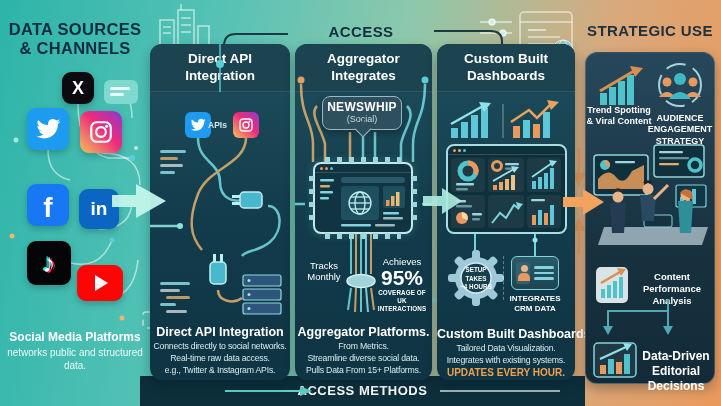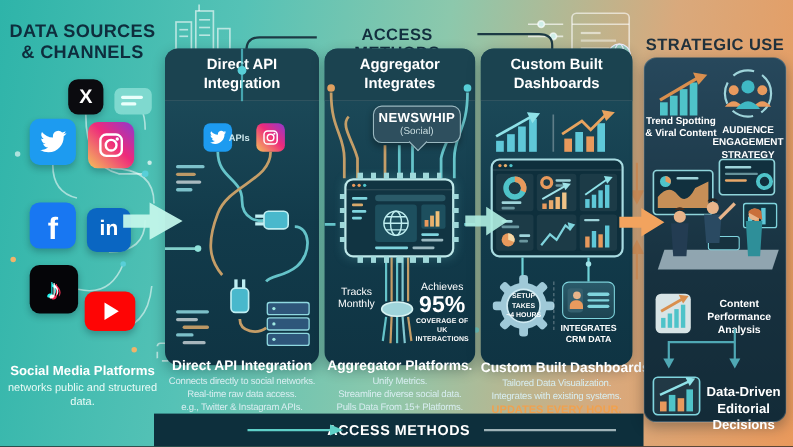--- a/index.html
+++ b/index.html
@@ -31,39 +31,39 @@
   .yt .tri{width:0;height:0;border-left:13px solid #fff;border-top:8px solid transparent;border-bottom:8px solid transparent;margin-left:3px;}
   .left-caption{left:5px;top:330px;width:140px;text-align:center;color:#fff;}
   .left-caption .b{font-weight:800;font-size:12px;margin-bottom:2px;}
   .left-caption .s{font-size:10px;color:#e9fbf6;line-height:1.3;}
 
   
   .access-top{left:293px;top:23px;width:136px;text-align:center;font-size:15px;font-weight:800;color:#132f3f;letter-spacing:.4px;}
   .strategic-title{left:582px;top:22px;width:136px;text-align:center;font-size:15px;font-weight:800;color:#20313c;letter-spacing:.4px;}
 
   
-  .panel{position:absolute;top:44px;height:288px;border-radius:12px;
+  .panel{position:absolute;top:44px;height:336px;border-radius:12px;
     background:linear-gradient(180deg,#1f4e5d 0%,#123b4b 55%,#0f3443 100%);
     box-shadow:0 5px 12px rgba(0,20,30,.3);z-index:2;}
   .p1{left:150px;width:140px;}
   .p2{left:295px;width:137px;}
   .p3{left:437px;width:138px;}
   .ph{position:absolute;left:0;top:0;width:100%;height:48px;background:#1b4350;border-radius:12px 12px 0 0;
     color:#fff;font-weight:800;font-size:13.5px;line-height:1.2;text-align:center;
     display:flex;align-items:center;justify-content:center;border-bottom:1px solid rgba(255,255,255,.1);}
   .ft{position:absolute;width:100%;text-align:center;color:#fff;font-weight:800;font-size:12.5px;white-space:nowrap;}
   .fl{position:absolute;width:100%;text-align:center;color:#d7edf0;font-size:8.7px;letter-spacing:-.2px;white-space:nowrap;}
   .fh{position:absolute;width:100%;text-align:center;color:#f0a14f;font-weight:800;font-size:10px;white-space:nowrap;}
 
   
   .mini{position:absolute;width:26px;height:26px;border-radius:6px;display:flex;align-items:center;justify-content:center;}
   .apis{left:58px;top:76px;font-size:8.5px;font-weight:700;color:#cfe9ee;}
 
   
-  .bubble{position:absolute;left:44px;top:52px;width:80px;height:34px;background:#2e4f5e;border:1.5px solid #9ab8c0;
+  .bubble{position:absolute;left:27px;top:52px;width:80px;height:34px;background:#2e4f5e;border:1.5px solid #9ab8c0;
     border-radius:8px;text-align:center;color:#fff;box-shadow:0 3px 6px rgba(0,0,0,.3);}
   .bubble .t{font-weight:800;font-size:12px;margin-top:3px;letter-spacing:.3px;}
   .bubble .s{font-size:9px;color:#c9dde0;}
   .bubble:after{content:"";position:absolute;left:34px;bottom:-6px;width:11px;height:11px;background:#2e4f5e;
     border-right:1.5px solid #9ab8c0;border-bottom:1.5px solid #9ab8c0;transform:rotate(45deg);}
   .chip{position:absolute;left:18px;top:118px;width:100px;height:72px;background:#113442;border:2px solid #bfe9ea;
     border-radius:8px;box-shadow:0 0 10px rgba(120,220,220,.25);}
   .pins{position:absolute;left:10px;right:10px;height:6px;background:repeating-linear-gradient(90deg,#9fd8da 0 5px,transparent 5px 12px);}
   .pinsV{position:absolute;top:12px;bottom:12px;width:5px;background:repeating-linear-gradient(180deg,#9fd8da 0 5px,transparent 5px 13px);}
   .chipbar{position:absolute;left:0;top:0;right:0;height:9px;border-bottom:1px solid rgba(255,255,255,.15);display:flex;align-items:center;gap:2px;padding-left:5px;}
@@ -390,21 +390,21 @@
       <div class="post">Monthly</div>
     </div>
     <div class="stat statR" style="left:78px;top:212px;width:58px;">
       <div class="pre">Achieves</div>
       <div class="big">95%</div>
       <div class="post pl">COVERAGE OF UK
 INTERACTIONS</div>
     </div>
 
     <div class="ft" style="top:281px;">Aggregator Platforms.</div>
-    <div class="fl" style="top:297px;">Unify Metrics.</div>
+    <div class="fl" style="top:297px;">From Metrics.</div>
     <div class="fl" style="top:309px;">Streamline diverse social data.</div>
     <div class="fl" style="top:321px;">Pulls Data From 15+ Platforms.</div>
   </div>
 
   <div class="panel p3">
     <div class="ph pl">Custom Built
 Dashboards</div>
 
     <svg class="abs" style="left:8px;top:54px;" width="122" height="44" viewBox="0 0 122 44">
       <g>
@@ -519,21 +519,21 @@
     </div>
     <div class="crm-label pl">INTEGRATES
 CRM DATA</div>
 
     <div class="ft" style="top:283px;">Custom Built Dashboards</div>
     <div class="fl" style="top:299px;">Tailored Data Visualization.</div>
     <div class="fl" style="top:311px;">Integrates with existing systems.</div>
     <div class="fh" style="top:323px;">UPDATES EVERY HOUR.</div>
   </div>
 
-  <div class="abs strategic-title" style="z-index:2;margin-top:10px;">STRATEGIC USE</div>
+  <div class="abs strategic-title" style="z-index:2;">STRATEGIC USE</div>
 
   <div class="spanel">
 
     <svg class="abs" style="left:10px;top:12px;" width="50" height="42" viewBox="0 0 50 42">
       <rect x="4" y="28" width="7" height="12" fill="#4fc3c9"></rect>
       <rect x="13" y="22" width="7" height="18" fill="#4fc3c9"></rect>
       <rect x="22" y="16" width="7" height="24" fill="#4fc3c9"></rect>
       <rect x="31" y="10" width="7" height="30" fill="#4fc3c9"></rect>
       <path d="M4,26 L38,6" stroke="#d98f4e" stroke-width="3" fill="none"></path>
       <polygon points="34,1 47,3 39,12" fill="#d98f4e"></polygon>

